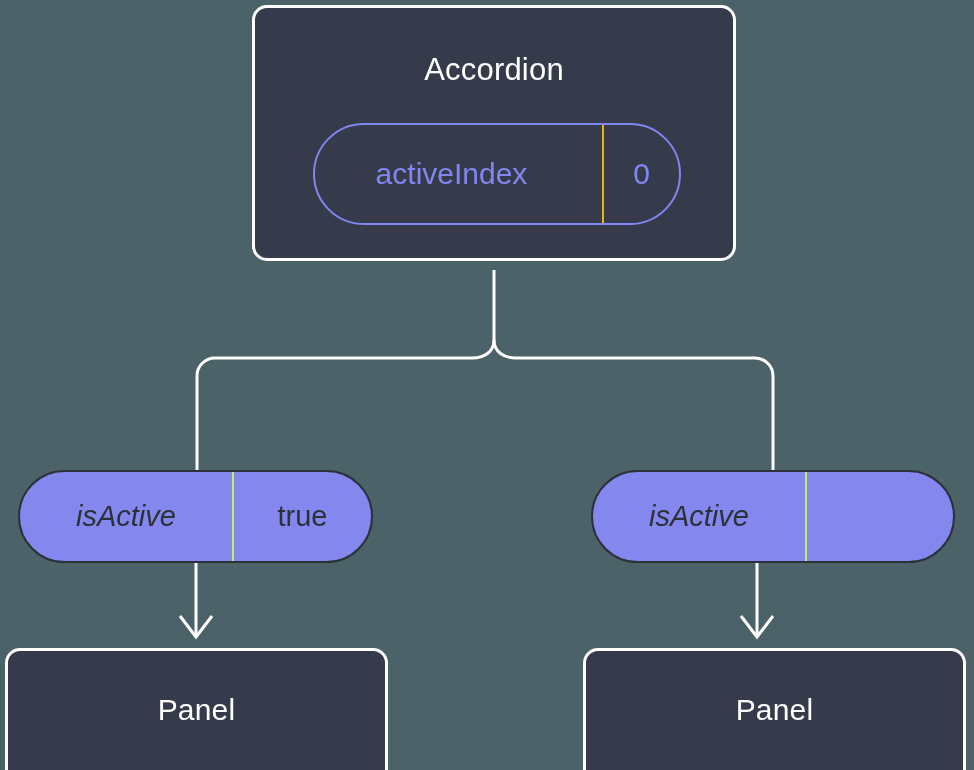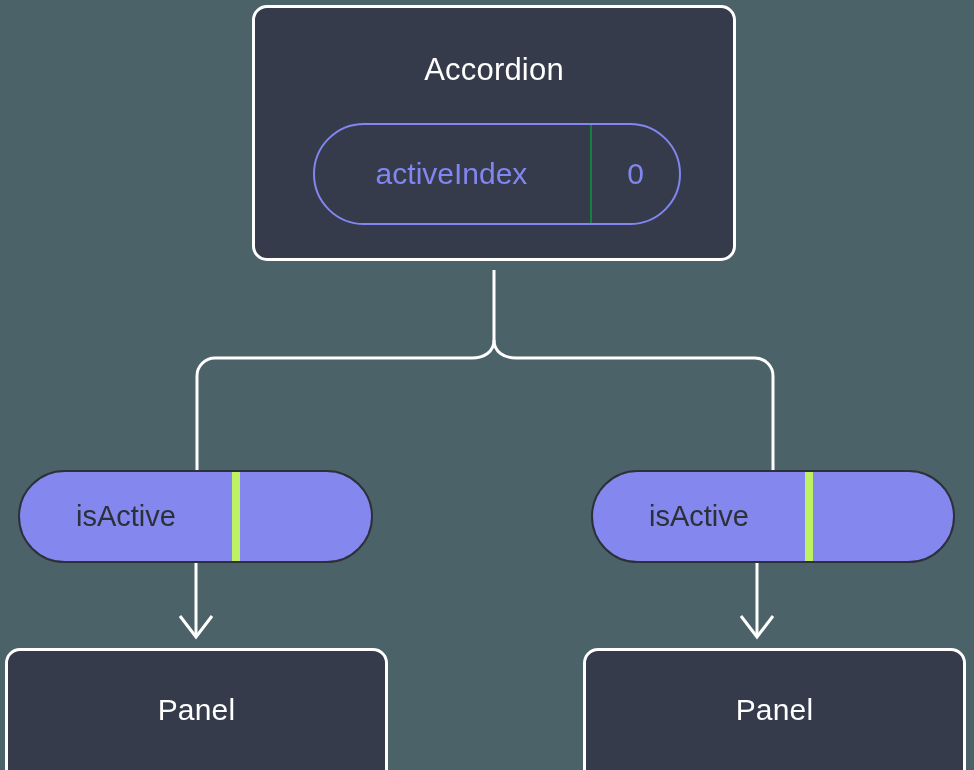--- a/index.html
+++ b/index.html
@@ -88,22 +88,22 @@
     display: flex;
     align-items: center;
     justify-content: center;
     color: #8286f0;
     font-size: 30px;
     line-height: 1;
     white-space: nowrap;
   }
   .pill-outline .pill-key {
     width: 273px;
-    border-right: 2px solid #15803d;
-    padding-right: 2px;
+    border-right: 2px solid #eab308;
+    padding-right: 14px;
   }
   .pill-outline .pill-val {
     flex: 1 1 auto;
   }
 
   
   .pill-solid {
     position: absolute;
     box-sizing: border-box;
     display: flex;
@@ -119,21 +119,22 @@
   .pill-solid .pill-val {
     display: flex;
     align-items: center;
     justify-content: center;
     color: #2c3038;
     font-size: 29px;
     line-height: 1;
     white-space: nowrap;
   }
   .pill-solid .pill-key {
-    border-right: 8px solid #bef264;
+    border-right: 2px solid #bef264;
+    font-style: italic;
   }
   .pill-solid .pill-val {
     flex: 1 1 auto;
   }
 
   #pill-active-true  { left: 18px;  width: 355px; }
   #pill-active-true .pill-key  { width: 212px; }
 
   #pill-active-false { left: 591px; width: 364px; }
   #pill-active-false .pill-key { width: 212px; }
@@ -166,20 +167,21 @@
     <div class="card-title">Accordion</div>
 
     <div class="pill-outline" id="accordion-state-pill">
       <div class="pill-key">activeIndex</div>
       <div class="pill-val">0</div>
     </div>
   </div>
 
   <div class="pill-solid" id="pill-active-true">
     <div class="pill-key">isActive</div>
+    <div class="pill-val">true</div>
   </div>
 
   <div class="pill-solid" id="pill-active-false">
     <div class="pill-key">isActive</div>
   </div>
 
   <div class="card panel-card" id="panel-left">
     <div class="card-title">Panel</div>
   </div>
 

